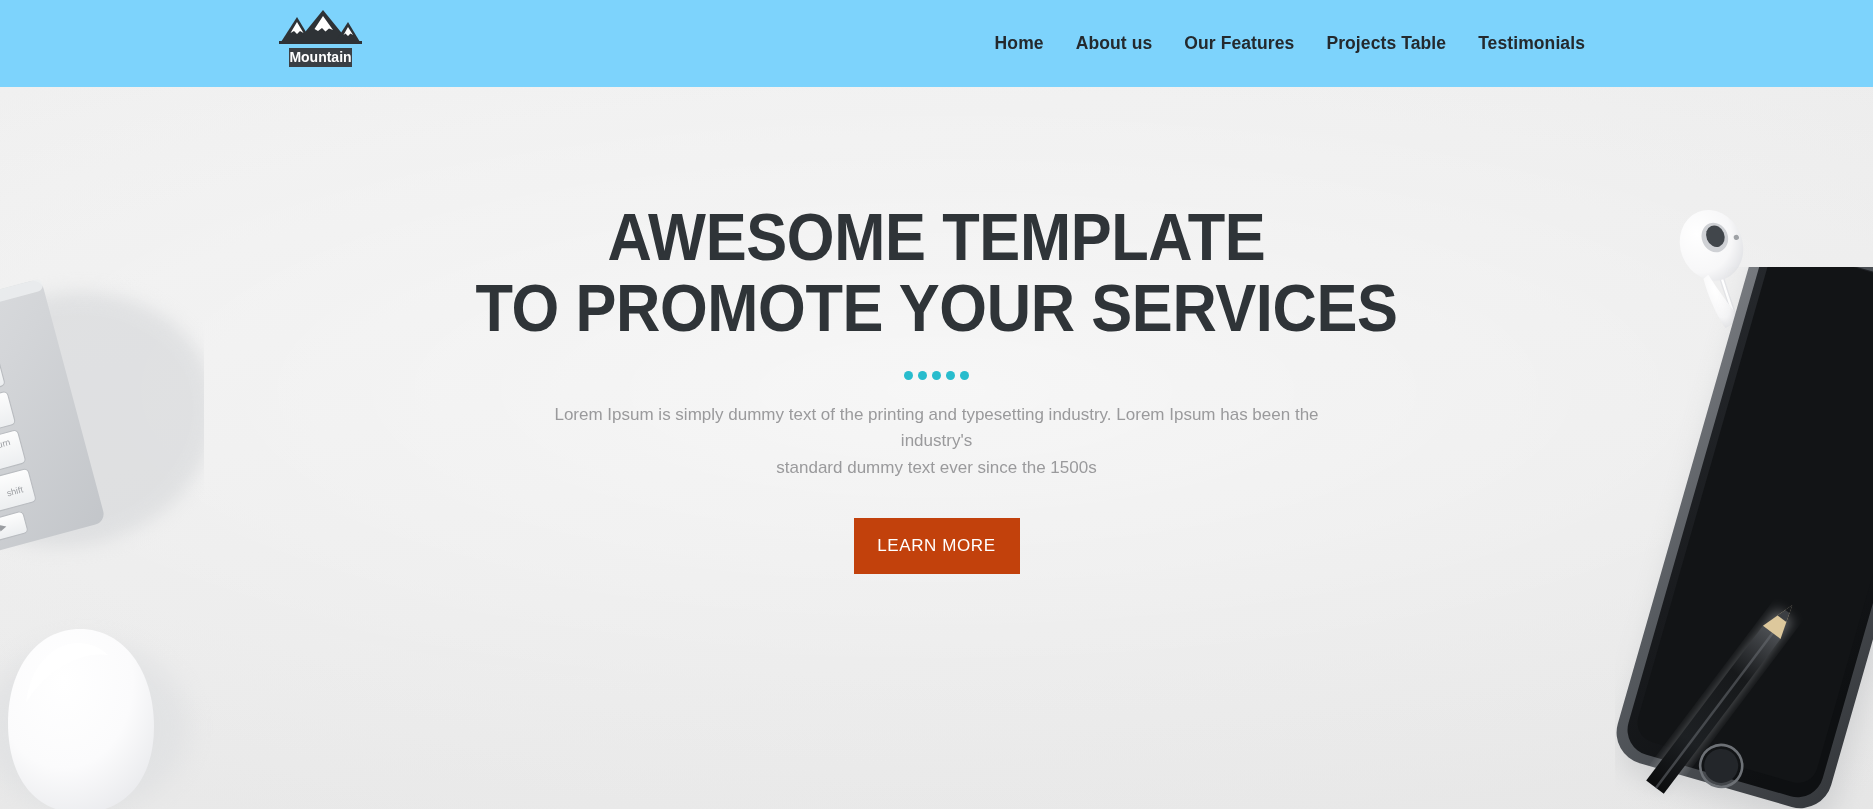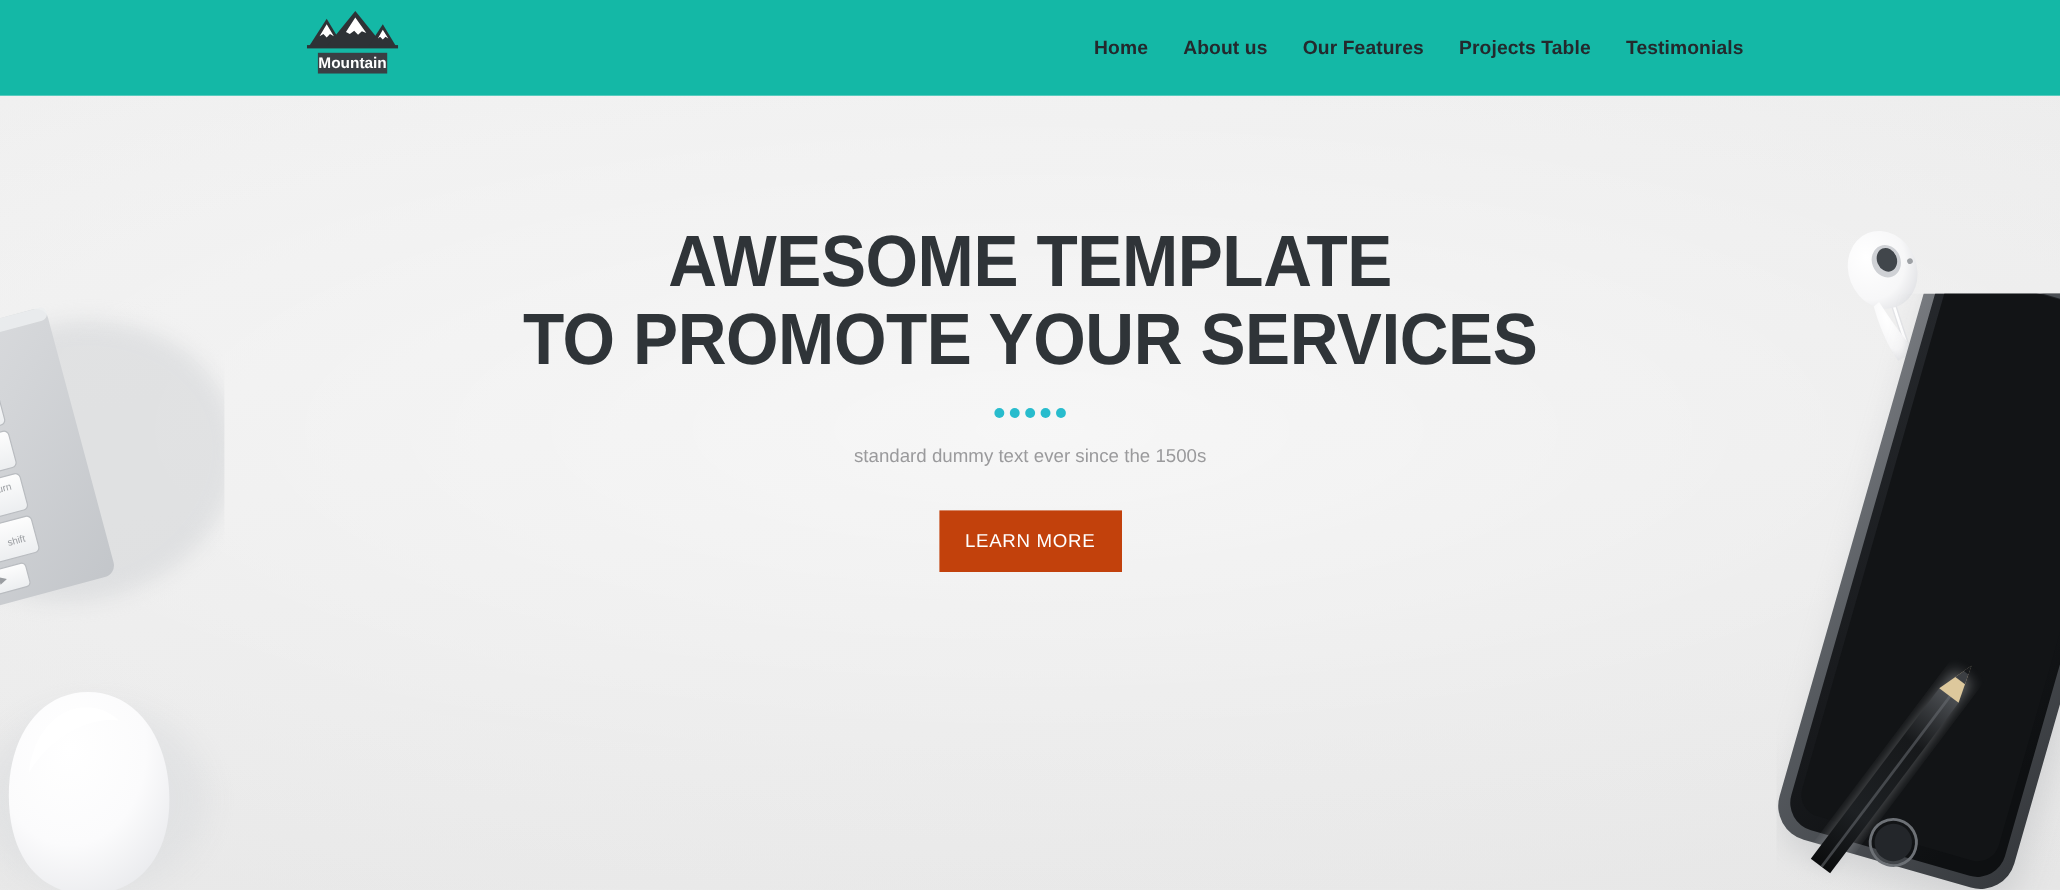--- a/index.html
+++ b/index.html
@@ -20,21 +20,21 @@
     height: 809px;
     overflow: hidden;
   }
 
   
   .site-header {
     position: relative;
     z-index: 40;
     width: 100%;
     height: 87px;
-    background: #14b8a6;
+    background: #7dd3fc;
     display: flex;
     align-items: center;
   }
 
   .logo {
     position: absolute;
     left: 279px;
     top: 9px;
     width: 83px;
     height: 58px;
@@ -386,20 +386,21 @@
 
       <div class="dot-divider">
         <span class="dot"></span>
         <span class="dot"></span>
         <span class="dot"></span>
         <span class="dot"></span>
         <span class="dot"></span>
       </div>
 
       <p class="hero-text">
+        <span class="line">Lorem Ipsum is simply dummy text of the printing and typesetting industry. Lorem Ipsum has been the industry's</span>
         <span class="line">standard dummy text ever since the 1500s</span>
       </p>
 
       <a class="learn-more" href="#">LEARN MORE</a>
 
     </div>
 
   </section>
 
 </div>

